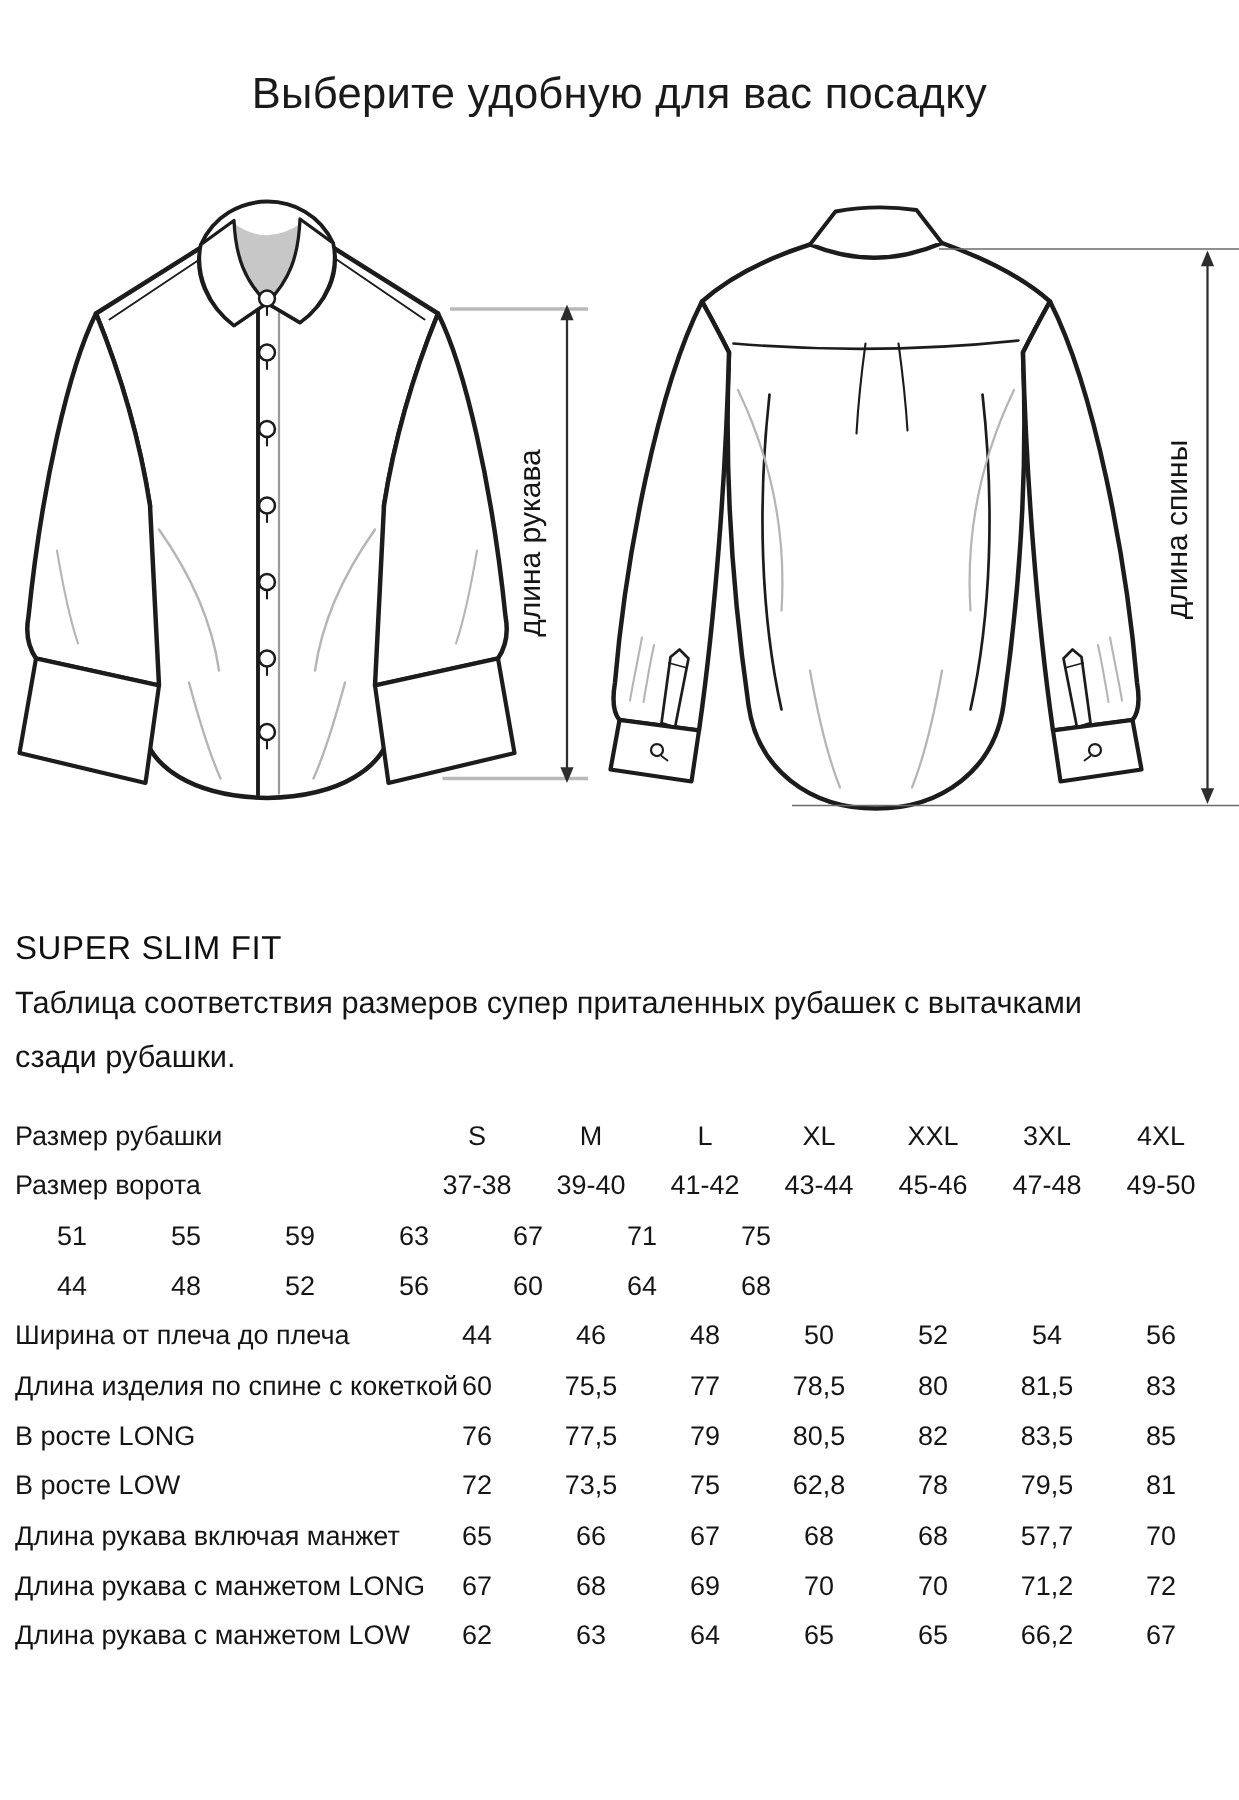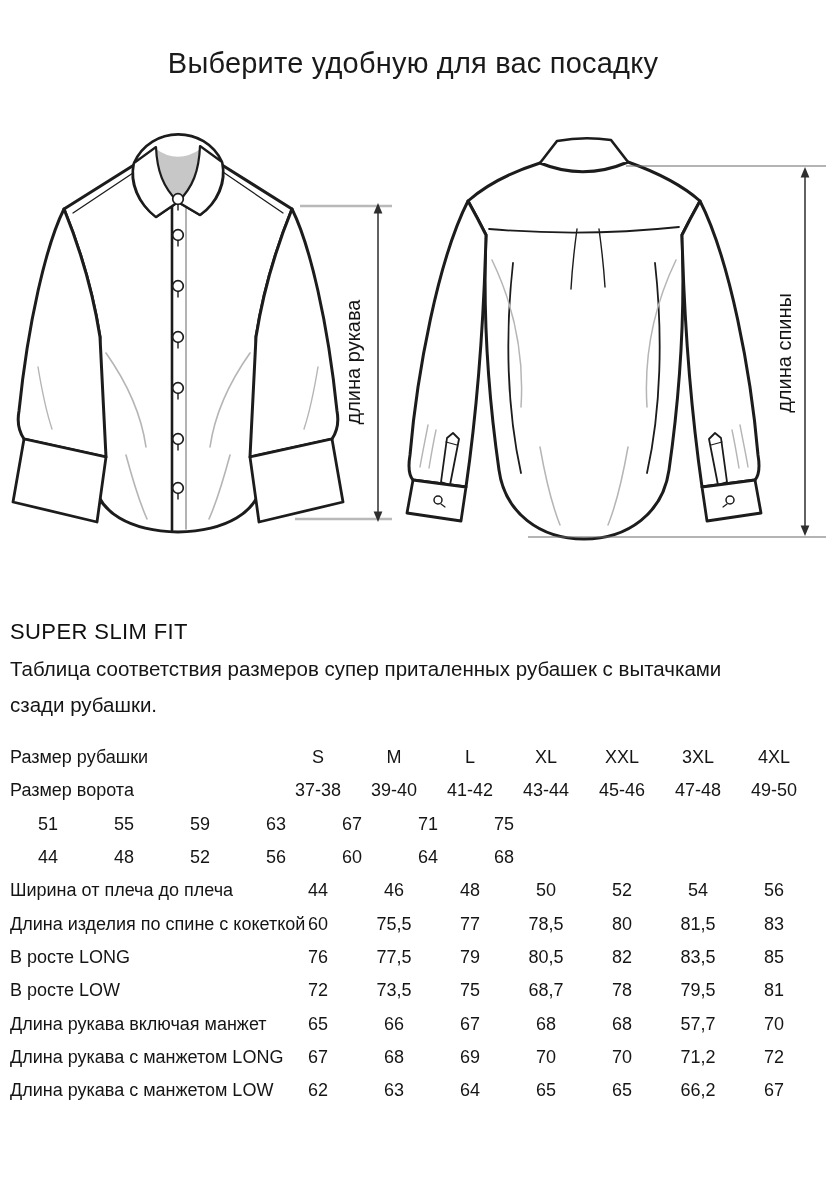--- a/index.html
+++ b/index.html
@@ -200,21 +200,21 @@
         <div class="tcell">80,5</div>
         <div class="tcell">82</div>
         <div class="tcell">83,5</div>
         <div class="tcell">85</div>
       </div>
       <div class="trow">
         <div class="tlabel">В росте LOW</div>
         <div class="tcell">72</div>
         <div class="tcell">73,5</div>
         <div class="tcell">75</div>
-        <div class="tcell">68,7</div>
+        <div class="tcell">62,8</div>
         <div class="tcell">78</div>
         <div class="tcell">79,5</div>
         <div class="tcell">81</div>
       </div>
       <div class="trow">
         <div class="tlabel">Длина рукава включая манжет</div>
         <div class="tcell">65</div>
         <div class="tcell">66</div>
         <div class="tcell">67</div>
         <div class="tcell">68</div>

